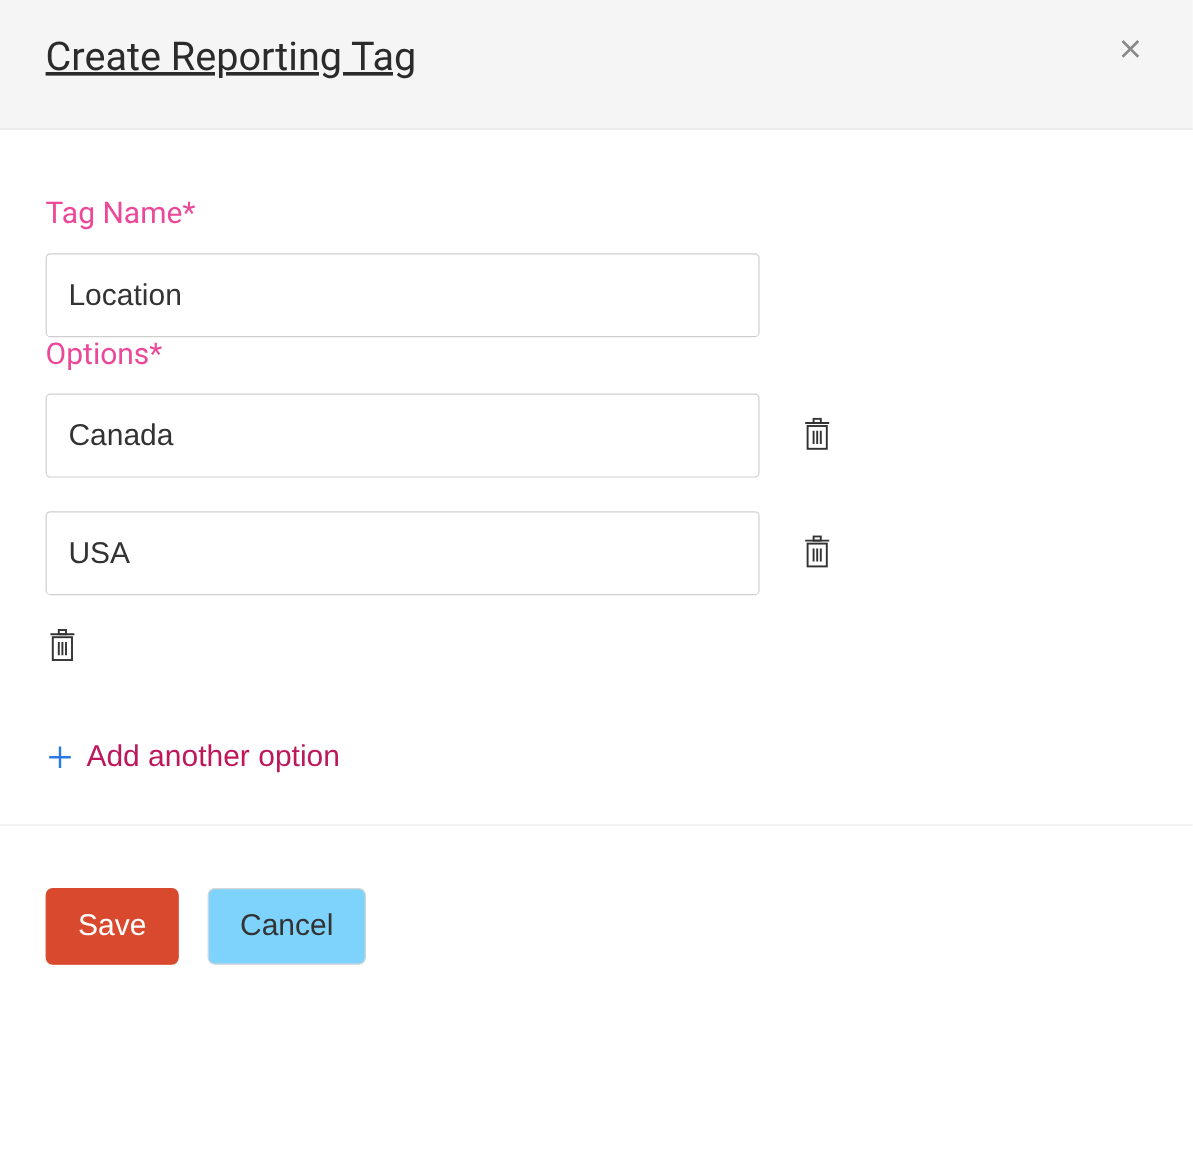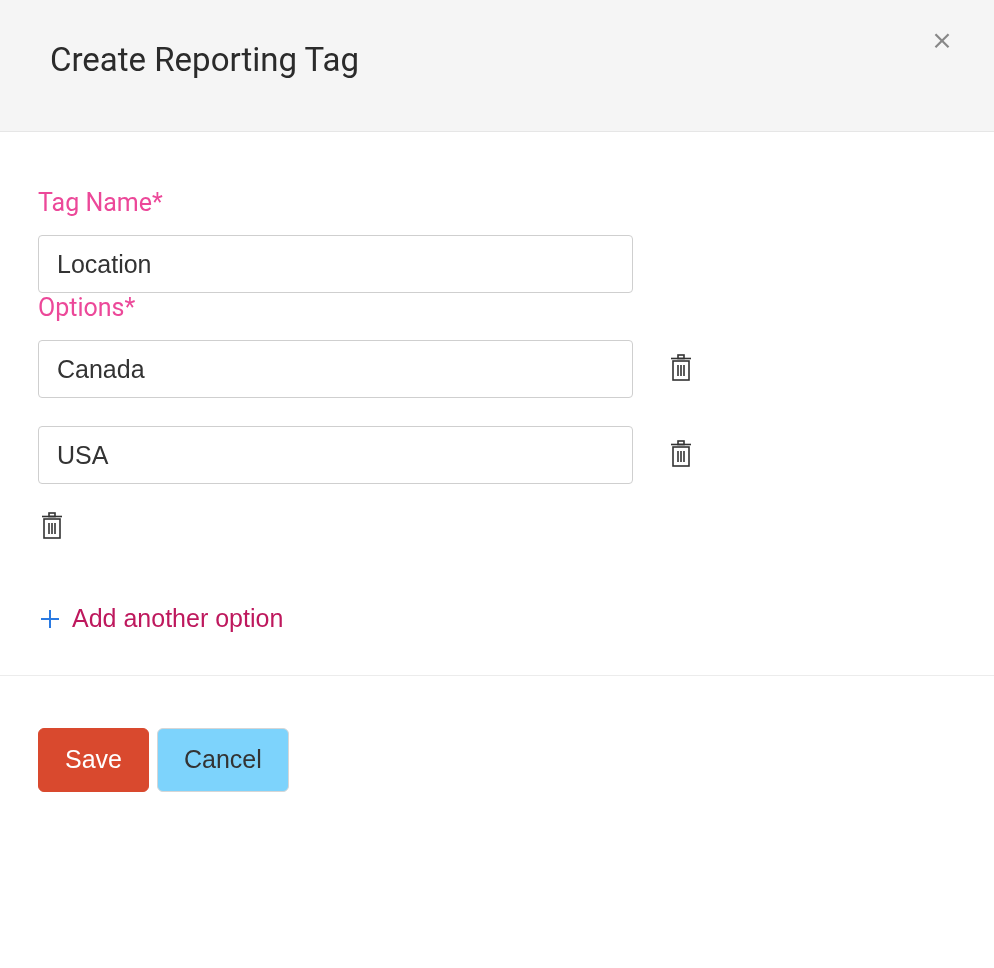--- a/index.html
+++ b/index.html
@@ -17,21 +17,22 @@
     border-bottom: 1px solid #e6e6e6;
     padding: 28px 38px 40px 38px;
     display: flex;
     justify-content: space-between;
     align-items: flex-start;
   }
   .dialog-title {
     font-size: 33px;
     font-weight: 400;
     color: #2b2b2b;
-    margin: 12px;
+    margin: 0;
+    text-decoration: underline;
   }
   .close-btn {
     background: none;
     border: none;
     cursor: pointer;
     padding: 0;
     color: #888;
     width: 28px;
     height: 28px;
     display: flex;
@@ -43,21 +44,21 @@
     padding: 56px 38px 40px 38px;
   }
   .field-label {
     font-size: 25px;
     color: #ec4899;
     margin: 0 0 18px 0;
     font-weight: 400;
   }
   .text-input {
     width: 595px;
-    height: 58px;
+    height: 70px;
     border: 1px solid #cfcfcf;
     border-radius: 4px;
     font-size: 25px;
     padding: 0 18px;
     color: #333;
     background: #fff;
     outline: none;
   }
   .hint-text {
     color: #9b9b9b;
@@ -102,21 +103,21 @@
     margin-right: 10px;
     display: inline-flex;
     align-items: center;
     justify-content: center;
   }
   .add-option .plus-icon svg { width: 24px; height: 24px; stroke: #2a7ae2; }
   .dialog-footer {
     border-top: 1px solid #ececec;
     padding: 52px 38px;
     display: flex;
-    gap: 8px;
+    gap: 24px;
   }
   .btn {
     font-size: 25px;
     border-radius: 6px;
     height: 64px;
     padding: 0 26px;
     cursor: pointer;
     font-weight: 400;
     border: 1px solid transparent;
   }

